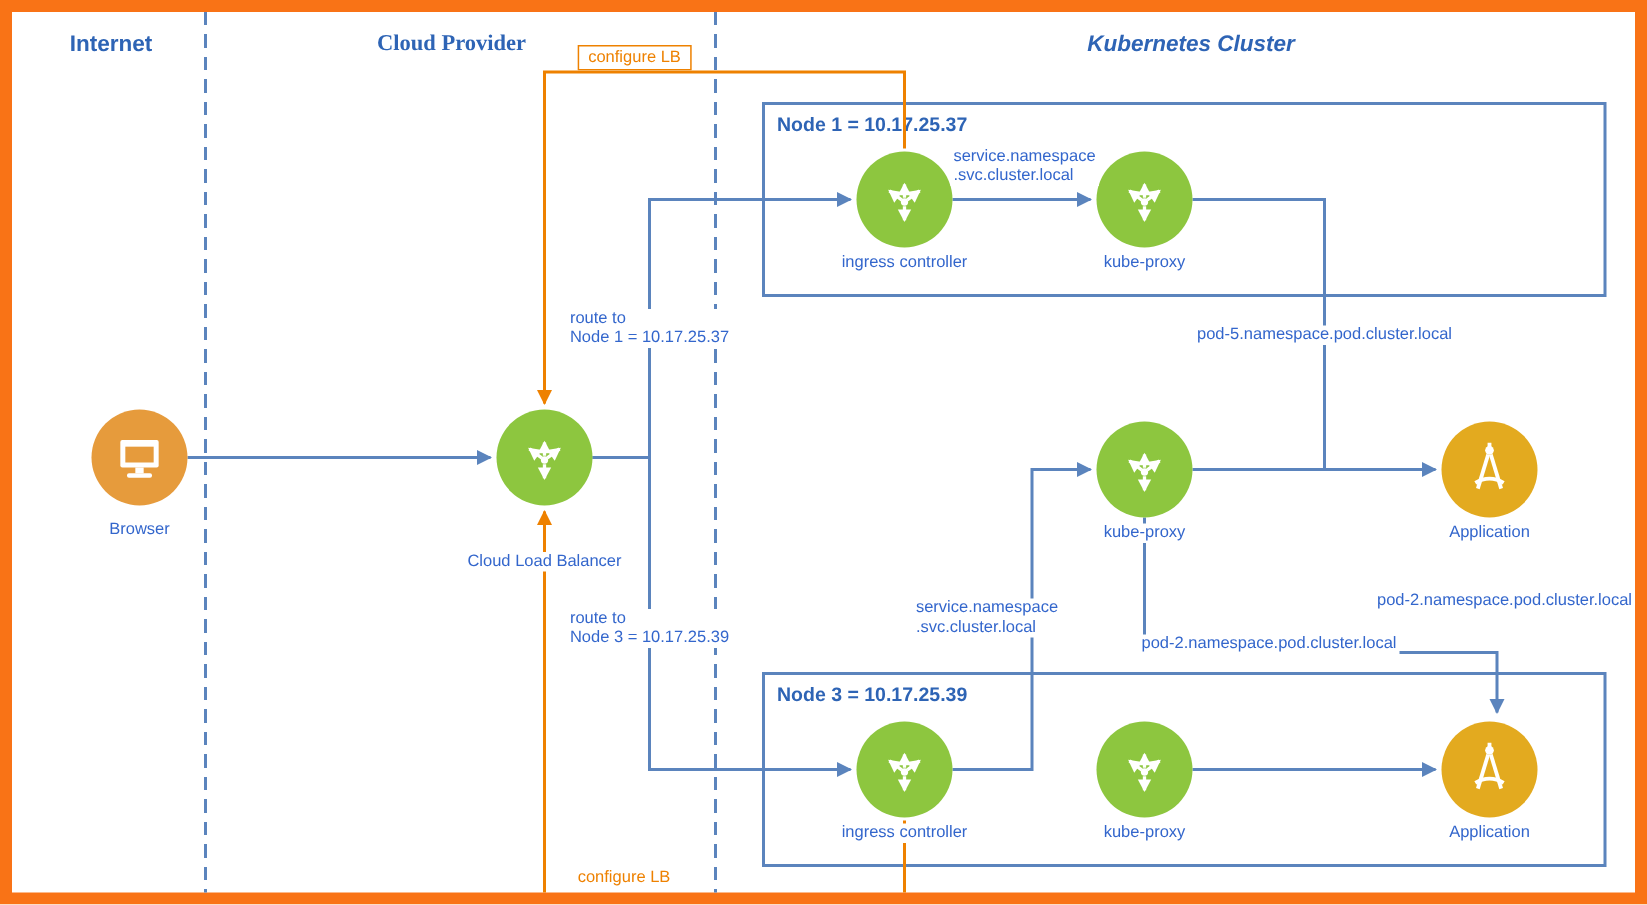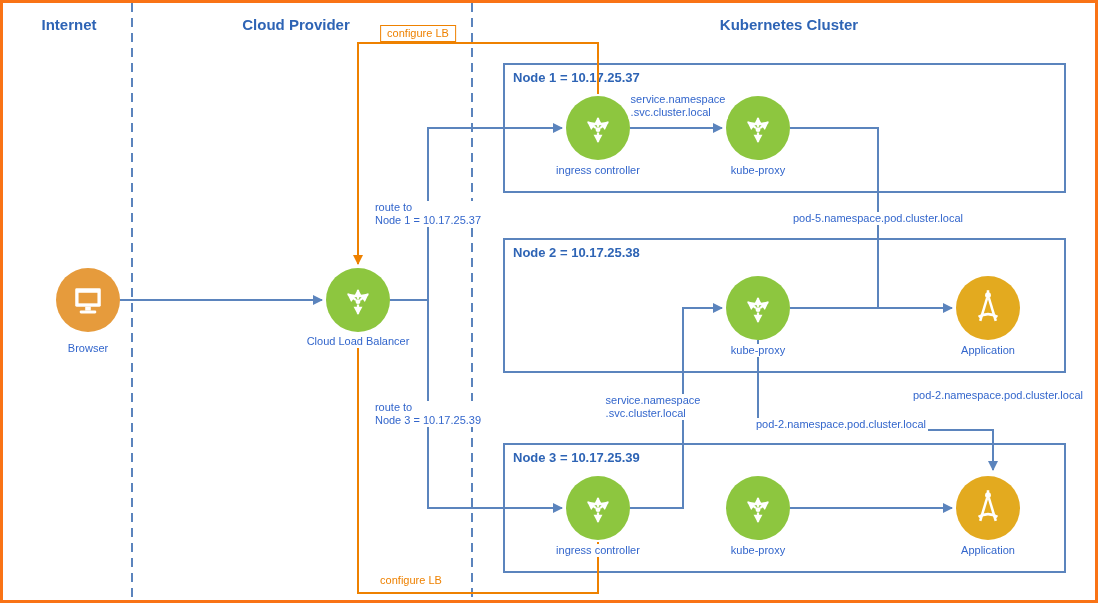--- a/index.html
+++ b/index.html
@@ -1,16 +1,16 @@
 <!DOCTYPE html>
 <html><head>
 <meta charset="utf-8">
 <style>
   html,body{margin:0;padding:0;background:#fff;font-family:"Liberation Sans",sans-serif;}
-  .canvas{position:relative;width:1098px;height:603px;border:3px solid #f97316;box-sizing:border-box;background:#fff;overflow:hidden;}
+  .canvas{position:relative;width:1098px;height:603px;border:8px solid #f97316;box-sizing:border-box;background:#fff;overflow:hidden;}
   .wires{position:absolute;left:0;top:0;z-index:3;}
   .sep{position:absolute;top:0;width:2px;height:603px;z-index:1;
        background:repeating-linear-gradient(to bottom,#5b84bd 0 9px,transparent 9px 15px);}
   .hdr{position:absolute;transform:translateX(-50%);font-weight:bold;color:#2e64b5;font-size:15px;z-index:2;white-space:nowrap;}
   .nodebox{position:absolute;border:2px solid #5b84bd;background:#fff;box-sizing:border-box;z-index:2;}
   .ntitle{position:absolute;left:8px;top:5px;font-weight:bold;color:#2e64b5;font-size:13px;white-space:nowrap;}
   .circ{position:absolute;width:64px;height:64px;border-radius:50%;display:flex;align-items:center;justify-content:center;z-index:4;}
   .green{background:#8dc63f;}
   .gold{background:#e3aa1f;}
   .orangec{background:#e69b3c;}
@@ -21,28 +21,25 @@
 </style>
 </head>
 <body>
 
 <div class="canvas">
 
   <div class="sep" style="left:128px;"></div>
   <div class="sep" style="left:468px;"></div>
 
   <div class="hdr" style="left:66px;top:13px;">Internet</div>
-  <div class="hdr" style="left:293px;top:13px;">Cloud Provider</div>
-  <div class="hdr" style="left:786px;top:13px;">Kubernetes Cluster</div>
+  <div class="hdr" style="left:293px;top:13px;font-family:Liberation Serif, serif;">Cloud Provider</div>
+  <div class="hdr" style="left:786px;top:13px;font-style:italic;">Kubernetes Cluster</div>
 
   <div class="nodebox" style="left:500px;top:60px;width:563px;height:130px;">
     <div class="ntitle">Node 1 = 10.17.25.37</div>
-  </div>
-  <div class="nodebox" style="left:500px;top:235px;width:563px;height:135px;">
-    <div class="ntitle">Node 2 = 10.17.25.38</div>
   </div>
   <div class="nodebox" style="left:500px;top:440px;width:563px;height:130px;">
     <div class="ntitle">Node 3 = 10.17.25.39</div>
   </div>
 
   <svg class="wires" width="1098" height="603">
     <defs>
       <marker id="ab" markerWidth="12" markerHeight="12" refX="10" refY="6" orient="auto" markerUnits="userSpaceOnUse">
         <path d="M1,1 L11,6 L1,11 Z" fill="#5b84bd"></path>
       </marker>
@@ -169,21 +166,21 @@
       <g stroke="#fff" stroke-width="2.3" fill="none">
         <path d="M18,5 L18,2"></path>
         <path d="M17.2,9 L11,29.5"></path>
         <path d="M18.8,9 L25,29.5"></path>
         <path d="M9.5,26 Q18,21 26.5,26"></path>
       </g>
     </svg>
   </div>
 
   <div class="lbl" style="left:85px;top:339px;">Browser</div>
-  <div class="lbl" style="left:355px;top:332px;">Cloud Load Balancer</div>
+  <div class="lbl" style="left:355px;top:360px;">Cloud Load Balancer</div>
   <div class="lbl" style="left:595px;top:161px;">ingress controller</div>
   <div class="lbl" style="left:755px;top:161px;">kube-proxy</div>
   <div class="lbl" style="left:755px;top:341px;">kube-proxy</div>
   <div class="lbl" style="left:985px;top:341px;">Application</div>
   <div class="lbl" style="left:595px;top:541px;">ingress controller</div>
   <div class="lbl" style="left:755px;top:541px;">kube-proxy</div>
   <div class="lbl" style="left:985px;top:541px;">Application</div>
 
   <div class="lbl" style="left:425px;top:198px;">
     <span>route to</span><br>

